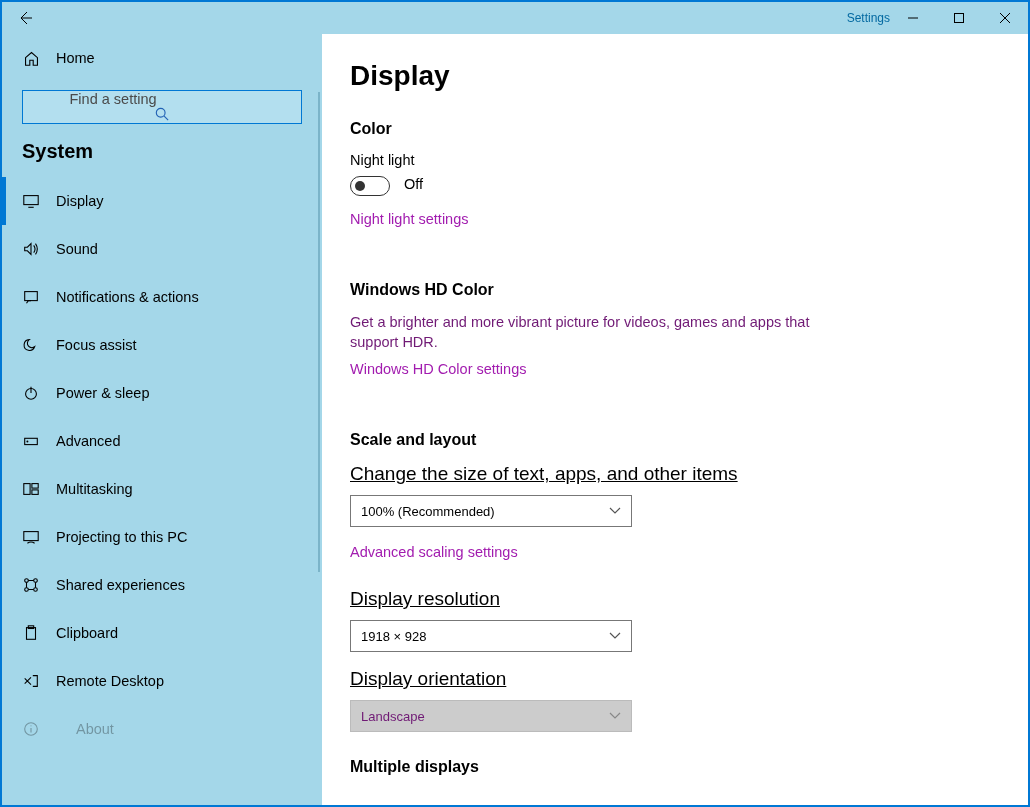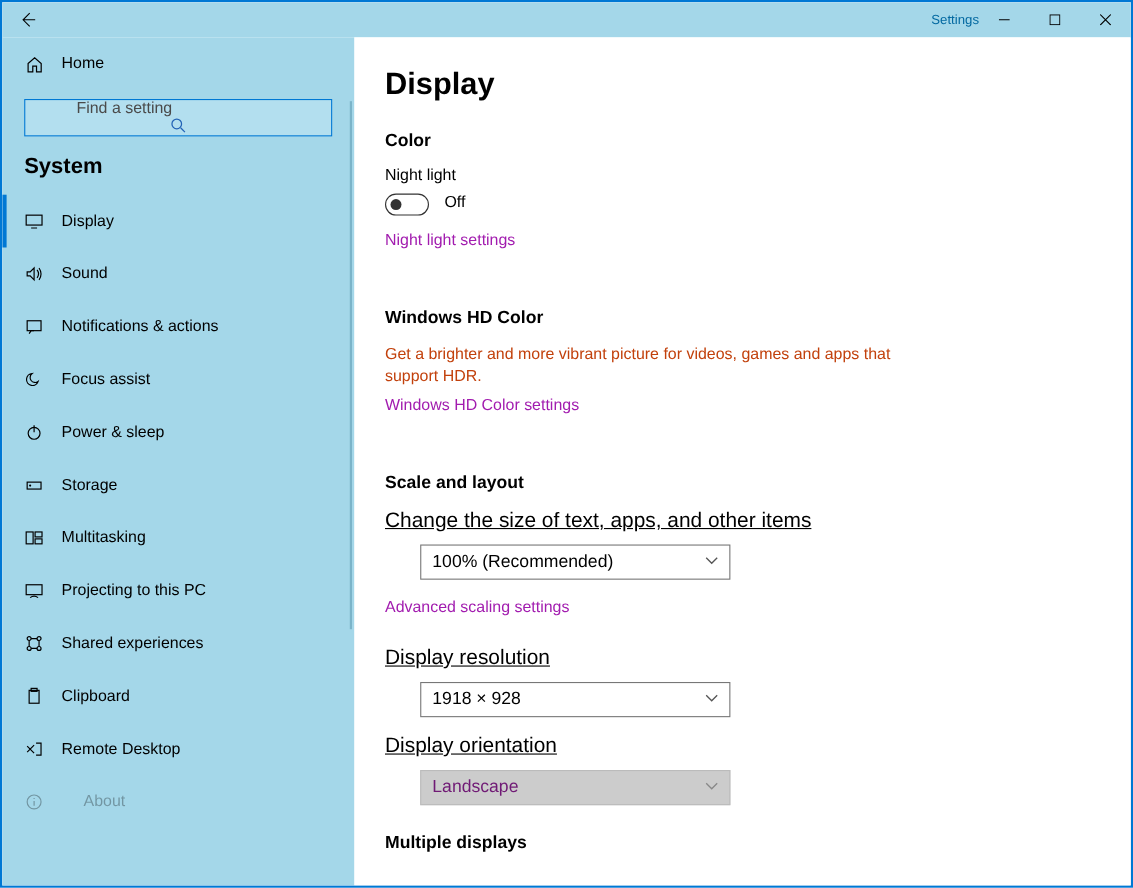--- a/index.html
+++ b/index.html
@@ -36,24 +36,24 @@
   
   .main { flex:1; height:100%; overflow:hidden; background:#fff; padding: 26px 28px 0 28px; }
   .main h1 { font-size:28px; font-weight:600; margin-bottom:28px; }
   .main h2 { font-size:16px; font-weight:700; margin-bottom:14px; }
   .main .label { font-size:14.5px; margin-bottom:8px; }
   .toggle-row { display:flex; align-items:flex-start; margin-bottom:14px; }
   .toggle { width:40px; height:20px; border:1px solid #333; border-radius:10px; position:relative; margin-right:14px; background:#fff; }
   .toggle .knob { position:absolute; width:10px; height:10px; background:#333; border-radius:50%; top:4px; left:4px; }
   .toggle-text { font-size:14.5px; }
   .link { color:#a21caf; font-size:14.5px; display:inline-block; margin-bottom:28px; }
-  .desc { color:#c2410c; font-size:14.5px; margin-bottom:8px; max-width:470px; line-height:1.35; }
+  .desc { color:#701a75; font-size:14.5px; margin-bottom:8px; max-width:470px; line-height:1.35; }
   .section { margin-bottom:26px; }
   .label2 { font-size:19px; margin-bottom:10px;text-decoration:underline; }
-  .select { width:282px; height:32px; border:1px solid #777; background:#fff; display:flex; align-items:center; justify-content:space-between; padding:0 10px; font-size:16px; margin-bottom:16px;margin-left:32px; }
+  .select { width:282px; height:32px; border:1px solid #777; background:#fff; display:flex; align-items:center; justify-content:space-between; padding:0 10px; font-size:13px; margin-bottom:16px; }
   .select.disabled { background:#ccc; border:1px solid #bbb; color:#701a75; }
   .chev { font-size:11px; color:#555; }
 </style>
 </head>
 <body>
 
 <div class="titlebar">
   <div class="back">
     <svg width="16" height="16" viewBox="0 0 16 16" fill="none">
         <path d="M10 2 L4 8 L10 14 M4 8 H15" stroke="#000" stroke-width="1"></path>
@@ -147,21 +147,21 @@
           </span>
         <span>Power &amp; sleep</span>
       </div>
       <div class="nav-item">
         <span class="icon">
             <svg width="18" height="18" viewBox="0 0 20 20" fill="none" stroke="#000" stroke-width="1.2">
               <rect x="3" y="7" width="14" height="7"></rect>
               <circle cx="6" cy="10.5" r="0.5" fill="#000"></circle>
             </svg>
           </span>
-        <span>Storage</span>
+        <span>Advanced</span>
       </div>
       <div class="nav-item">
         <span class="icon">
             <svg width="18" height="18" viewBox="0 0 20 20" fill="none" stroke="#000" stroke-width="1.2">
               <rect x="2" y="4" width="7" height="12"></rect>
               <rect x="11" y="4" width="7" height="5"></rect>
               <rect x="11" y="11" width="7" height="5"></rect>
             </svg>
           </span>
         <span>Multitasking</span>

